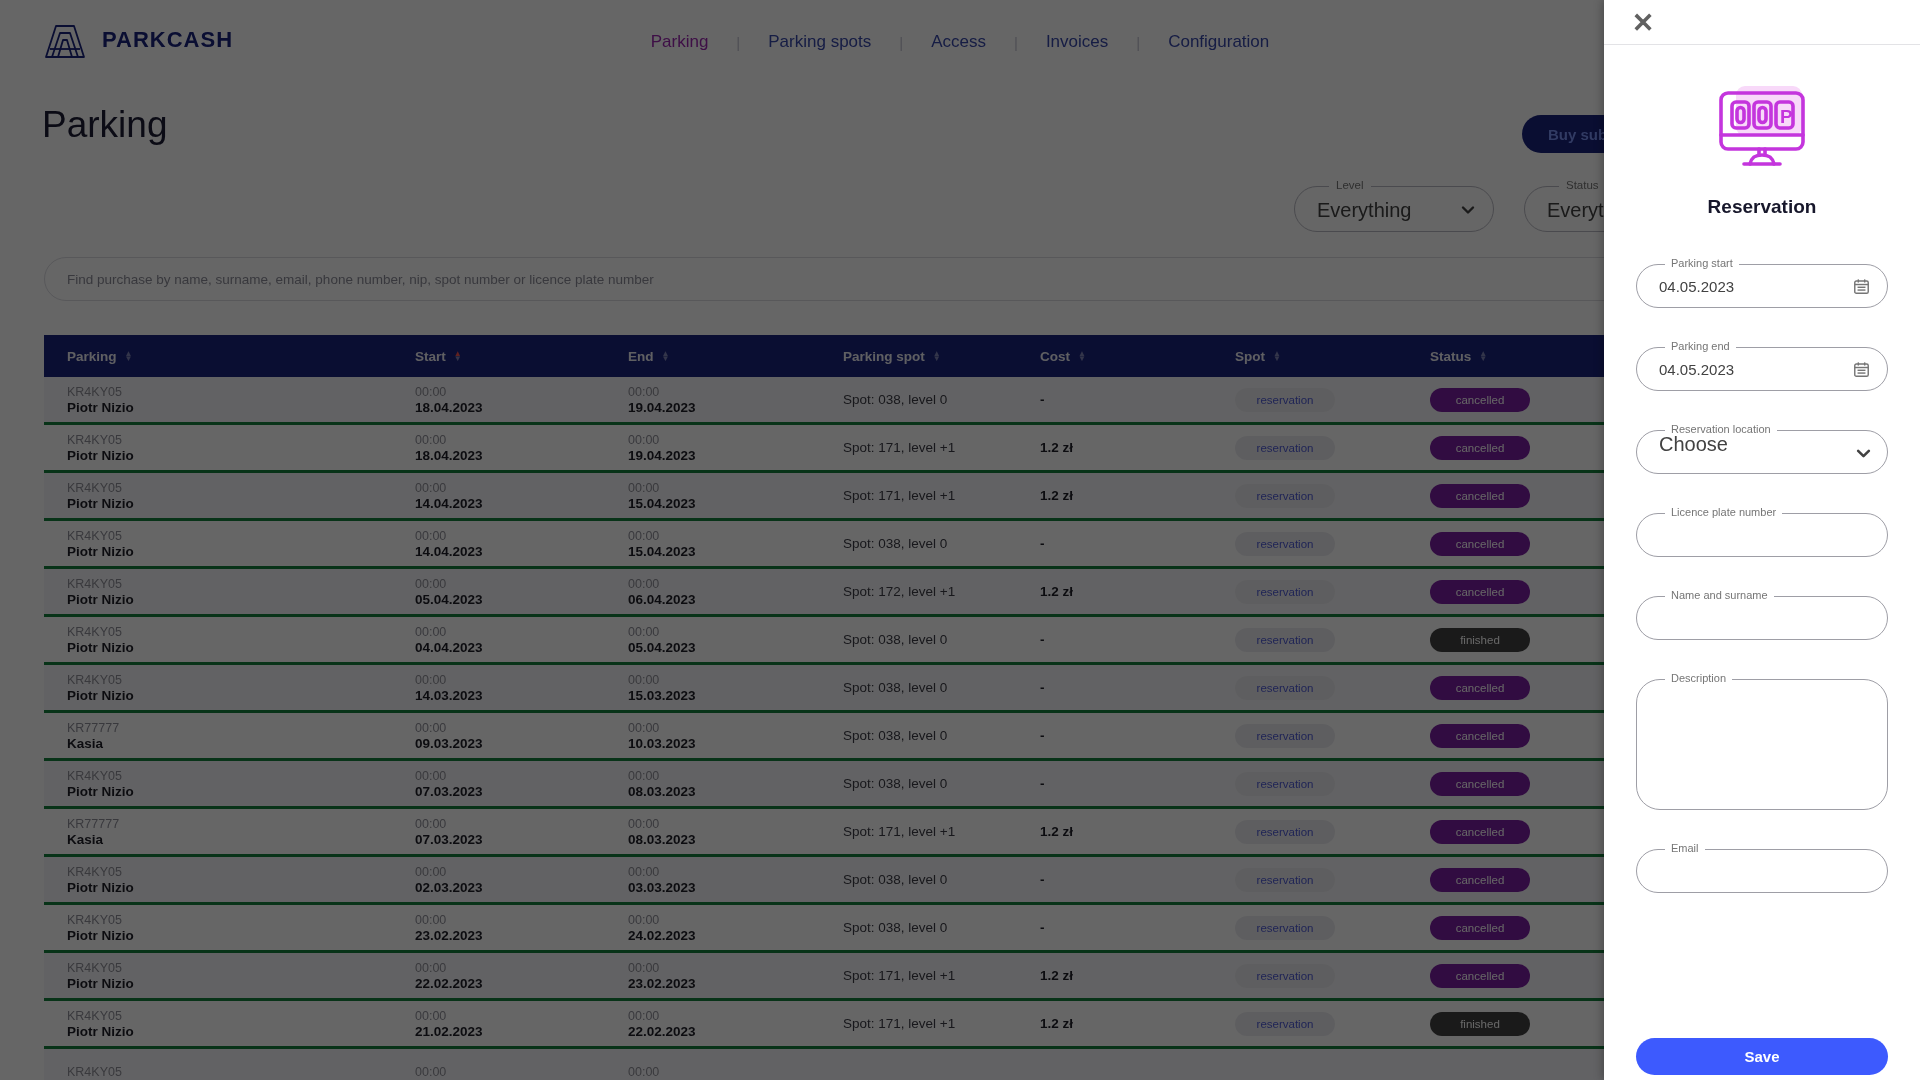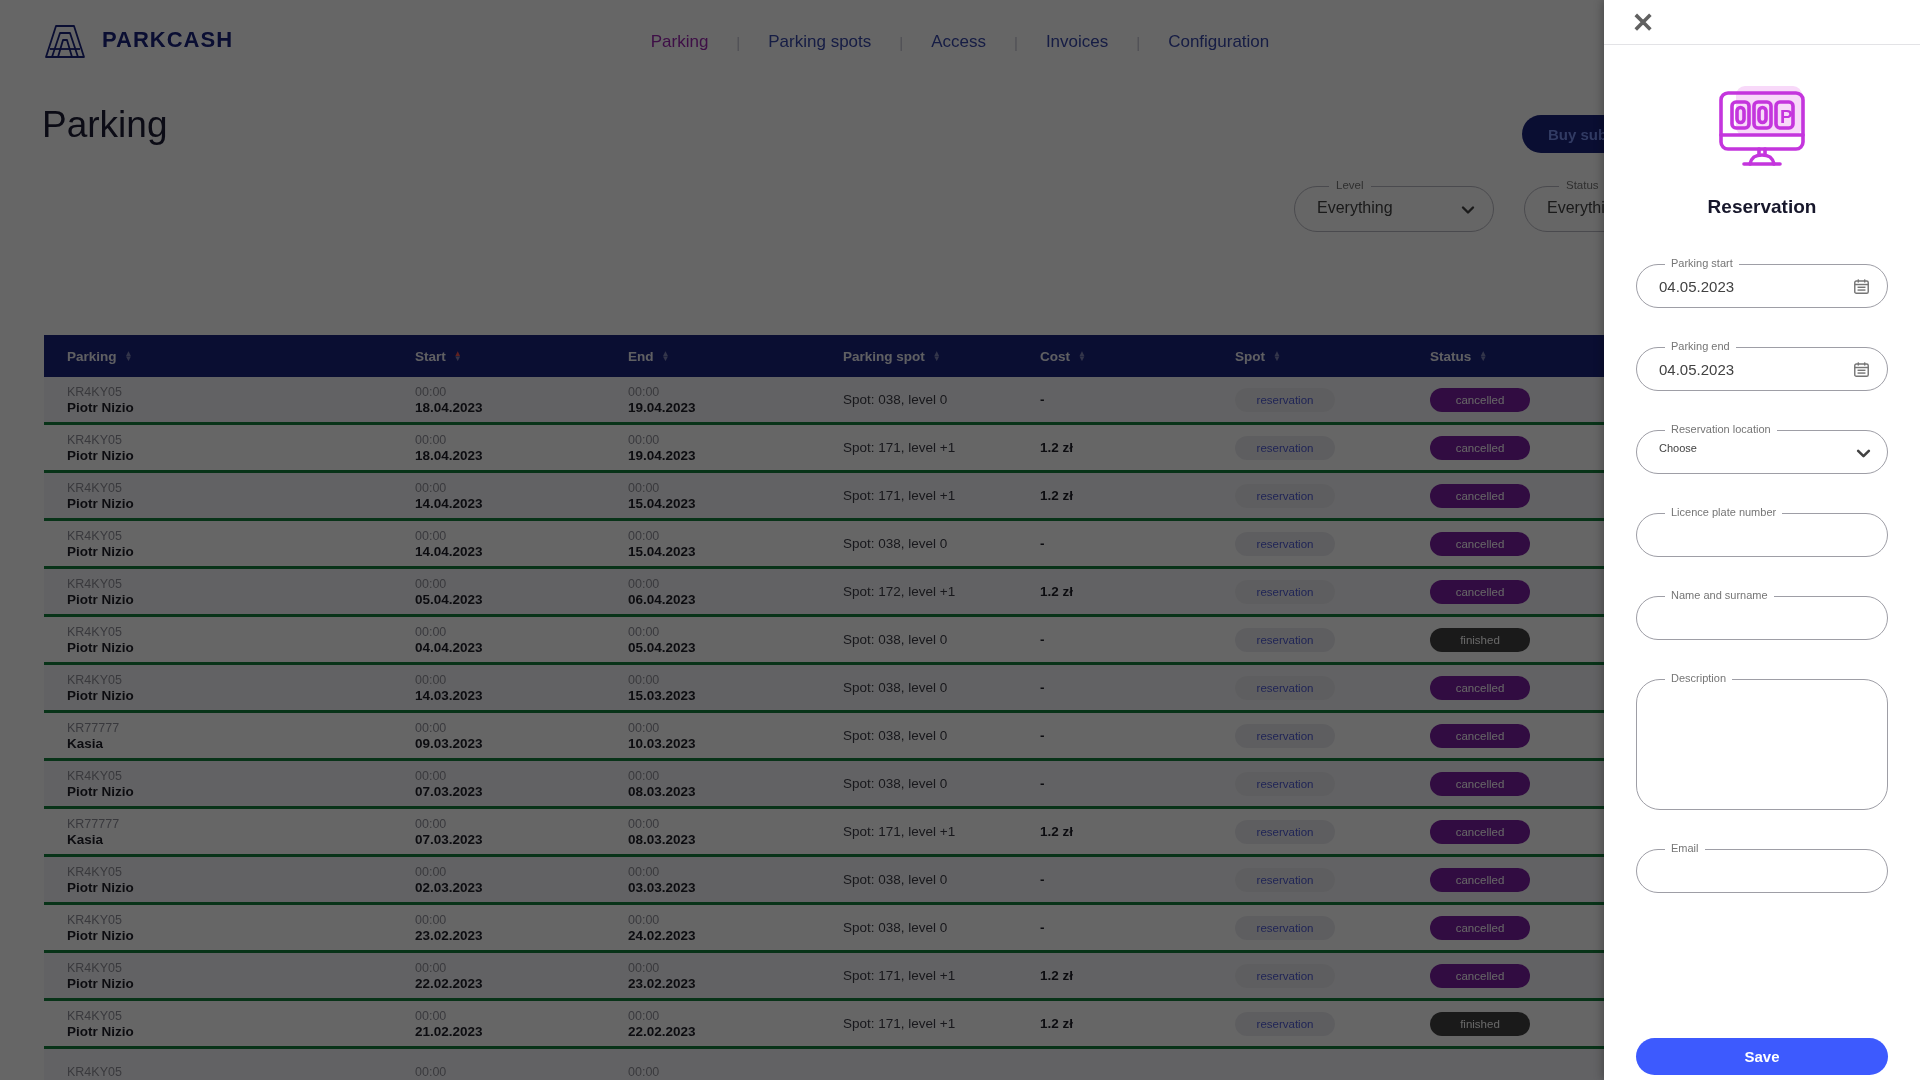--- a/index.html
+++ b/index.html
@@ -21,21 +21,21 @@
   
   .page-title { position:absolute; left:42px; top:104px; font-size:37px; font-weight:500; color:#1d1d35; }
   .buy-btn { position:absolute; left:1522px; top:115px; width:192px; height:38px;
     background:#1a237e; border:none; border-radius:19px; color:#7c93f7; font-weight:bold;
     font-size:15px; text-align:left; padding-left:26px; font-family:inherit; white-space:nowrap; overflow:hidden; }
 
   
   .select-field { position:absolute; height:46px; border:1px solid #b9b9c2; border-radius:23px; background:#fff; }
   .select-field .flabel { position:absolute; top:-8px; left:34px; background:#fff; padding:0 7px;
     font-size:11.5px; color:#757575; }
-  .select-field .value { position:absolute; left:22px; top:12px; font-size:16px; color:#424242; }
+  .select-field .value { position:absolute; left:22px; top:12px; font-size:20px; color:#424242; }
   .select-field .chev { position:absolute; right:18px; top:16px; }
   #level-select { left:1294px; top:186px; width:200px; }
   #status-select { left:1524px; top:186px; width:200px; }
 
   
   .search-input { position:absolute; left:44px; top:257px; width:1832px; height:44px;
     border:1px solid #dcdce2; border-radius:22px; padding:0 22px; font-size:13.5px;
     color:#424242; font-family:inherit; background:#fff; outline:none; }
   .search-input::placeholder { color:#8d8d99; }
 
@@ -78,21 +78,21 @@
   .drawer-title { position:absolute; top:196px; left:0; width:316px; text-align:center;
     font-size:19px; font-weight:bold; color:#17172b; }
   .form { position:absolute; top:264px; left:32px; width:252px; display:flex; flex-direction:column; }
   .field { position:relative; height:44px; border:1px solid #9e9ea6; border-radius:22px;
     background:#fff; margin-bottom:39px; }
   .field .flabel { position:absolute; top:-8px; left:28px; background:#fff; padding:0 6px;
     font-size:11px; color:#757575; white-space:nowrap; }
   .field input, .field textarea { position:absolute; inset:0; border:none; background:transparent;
     border-radius:22px; padding:0 40px 0 22px; font-size:15px; color:#424242;
     font-family:inherit; outline:none; }
-  .field .value { position:absolute; left:22px; top:11px; font-size:11px; color:#424242; }
+  .field .value { position:absolute; left:22px; top:2px; font-size:20px; color:#424242; }
   .field .icon-right { position:absolute; right:16px; top:12px; }
   .field.tall { height:131px; border-radius:24px; }
   .field.tall textarea { padding:14px 20px; resize:none; }
   .save-btn { width:252px; height:37px; margin-top:106px; border:none; border-radius:18.5px;
     background:#3d5afe; color:#fff; font-size:15px; font-weight:bold; font-family:inherit; cursor:pointer; }
 </style>
 </head>
 <body>
 
 <div class="page">
@@ -136,20 +136,21 @@
     <span class="value">Everything</span>
     <svg class="chev" width="14" height="14" viewBox="0 0 14 14">
       <path d="M2 4.5 L7 9.5 L12 4.5" fill="none" stroke="#424242" stroke-width="2.4" stroke-linecap="round" stroke-linejoin="round"></path>
     </svg>
   </div>
   <div class="select-field" id="status-select">
     <span class="flabel">Status</span>
     <span class="value">Everything</span>
   </div>
 
+  <input class="search-input" type="text" placeholder="Find purchase by name, surname, email, phone number, nip, spot number or licence plate number" style="">
 
   <div class="table">
     <div class="thead">
       <div class="th">
         <span>Parking</span>
         <span class="arrows">
             <span class="up">▲</span>
             <span class="down">▼</span>
           </span>
       </div>

